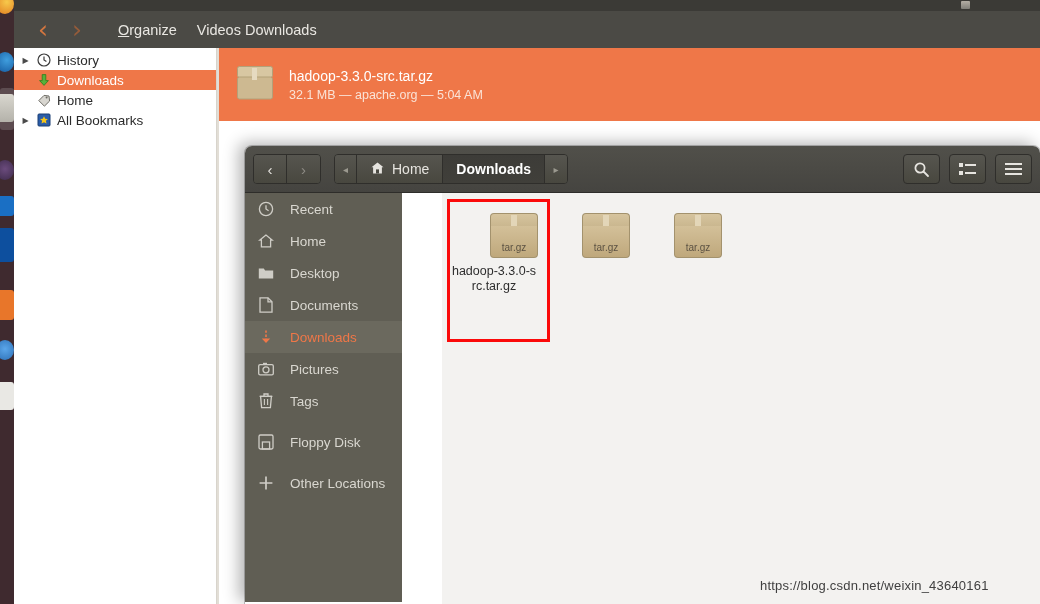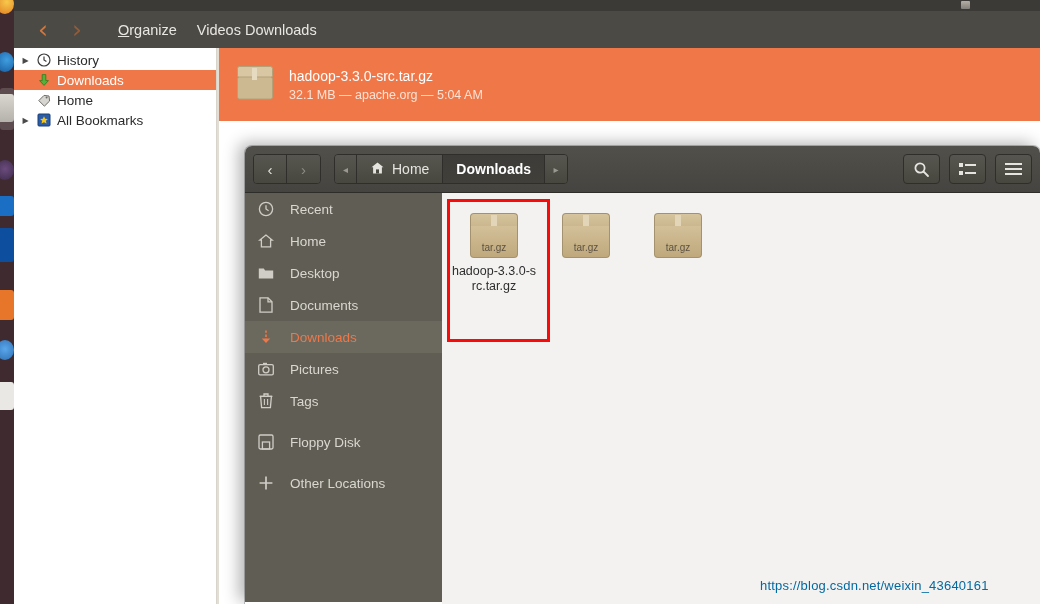--- a/index.html
+++ b/index.html
@@ -154,21 +154,21 @@
   .hdr-right { margin-left: auto; display: flex; gap: 9px; }
   .hdr-sq {
     width: 37px; height: 30px; border-radius: 4px;
     border: 1px solid #2f2e2b;
     background: linear-gradient(#56554f, #48473f);
     display: flex; align-items: center; justify-content: center;
     color: #e6e4df;
   }
 
   .nt-sidebar {
-    position: absolute; left: 0; top: 47px; width: 197px; bottom: 2px;
+    position: absolute; left: 0; top: 47px; width: 157px; bottom: 2px;
     background: #605e54;
   }
   .place {
     height: 32px; display: flex; align-items: center;
     padding-left: 12px; gap: 16px;
     font-size: 13.5px; color: #d9d7d0;
   }
   .place.selected { background: #6b695e; color: #ef7748; }
   .place-icon {
     width: 17px; flex: 0 0 17px; height: 17px;
@@ -179,21 +179,21 @@
   .place-gap { height: 9px; }
 
   .nt-main {
     position: absolute; left: 197px; top: 47px; right: 0; bottom: 0;
     background: #f3f2f0;
     padding: 14px 0 0 6px;
     display: flex; flex-wrap: wrap; align-content: flex-start;
   }
   .file-cell {
     width: 92px; padding: 6px 2px 8px 2px;
-    display: flex; flex-direction: column; align-items: center; gap: 6px;
+    display: flex; flex-direction: column; align-items: flex-end; gap: 6px;
   }
   .file-label {
     font-size: 12.5px; color: #2e2e2e; text-align: center;
     line-height: 14.5px; word-break: break-all; max-width: 88px;
   }
   
   .pkg { position: relative; width: 48px; height: 45px; }
   .pkg-lid {
     position: absolute; left: 0; top: 0; width: 48px; height: 14px;
     background: linear-gradient(#d6c49e, #c9b68e);
@@ -217,21 +217,21 @@
   }
 
   .highlight-box {
     position: absolute; left: 447px; top: 199px;
     width: 103px; height: 143px;
     border: 3px solid #fb0a0a;
     z-index: 30; pointer-events: none;
   }
   .watermark {
     position: absolute; left: 760px; top: 578px;
-    font-size: 13px; color: #0369a1;
+    font-size: 13px; color: #404040;
     z-index: 35; letter-spacing: .2px;
     font-family: "Liberation Sans", sans-serif;
   }
 </style>
 </head>
 <body>
 
 <div id="root">
 
   <div class="ff-window">

